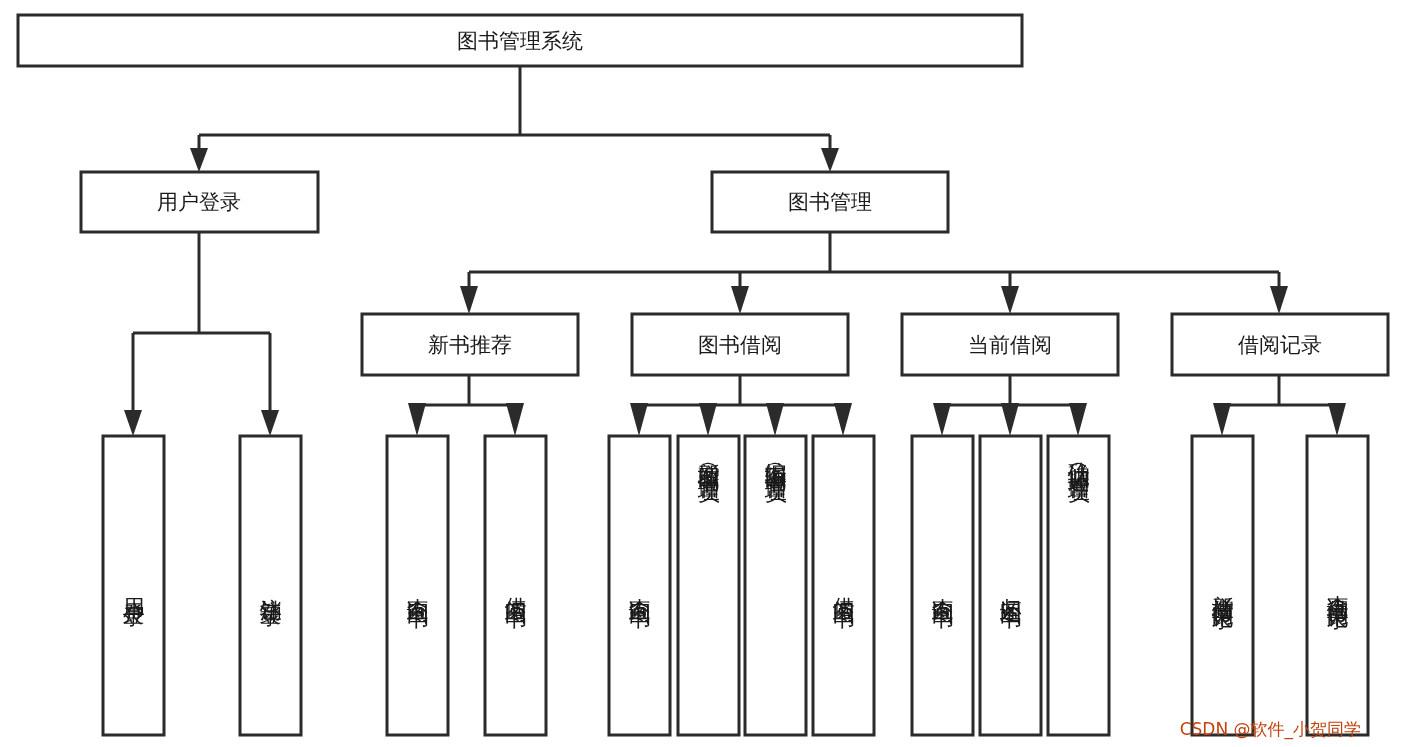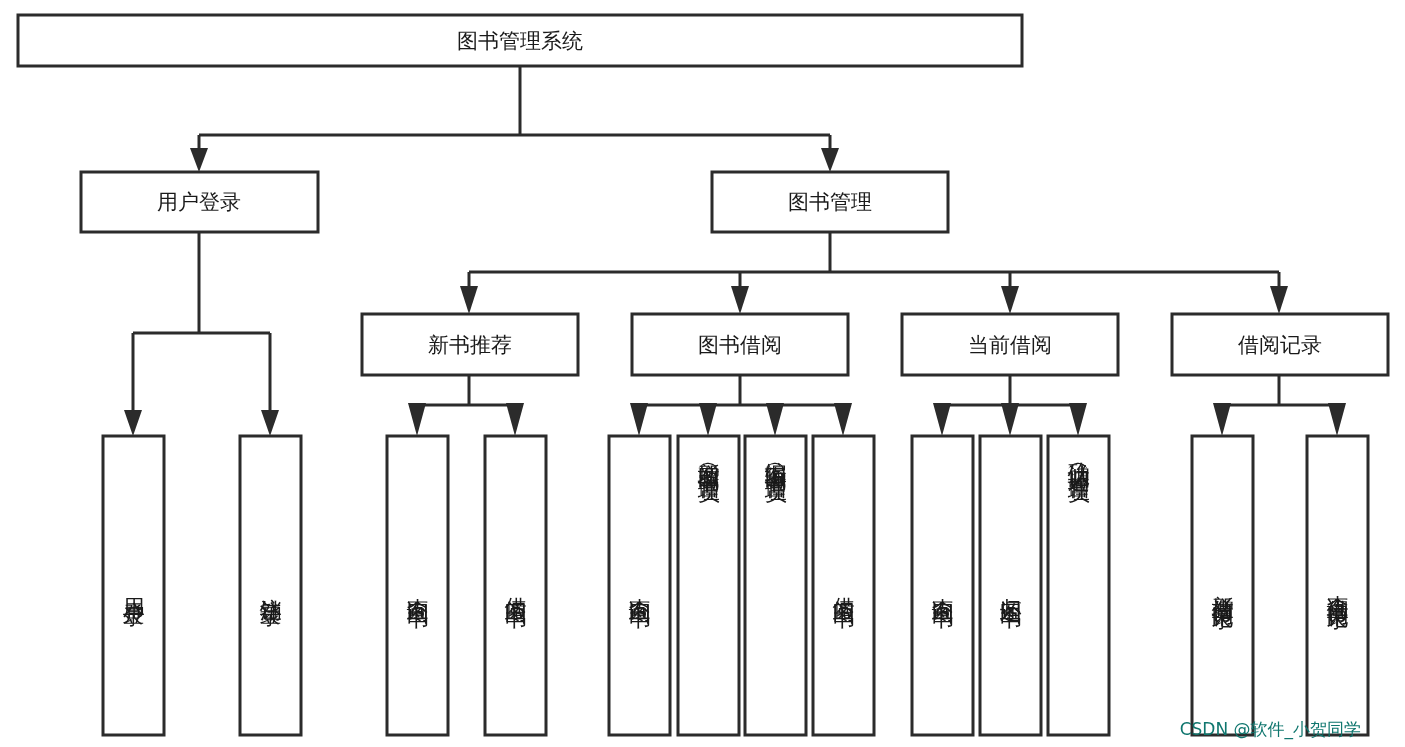--- a/index.html
+++ b/index.html
@@ -63,21 +63,21 @@
     justify-content: center;
     white-space: nowrap;
     pointer-events: none;
   }
   .watermark {
     position: absolute;
     right: 8px;
     bottom: 6px;
     font-family: "DejaVu Sans", "Liberation Sans", sans-serif;
     font-size: 17px;
-    color: #0f766e;
+    color: #c2410c;
     white-space: nowrap;
   }
 </style>
 </head>
 <body>
 
 <div id="diagram-root">
 
   <svg class="diagram" viewBox="0 0 1405 747">
 

